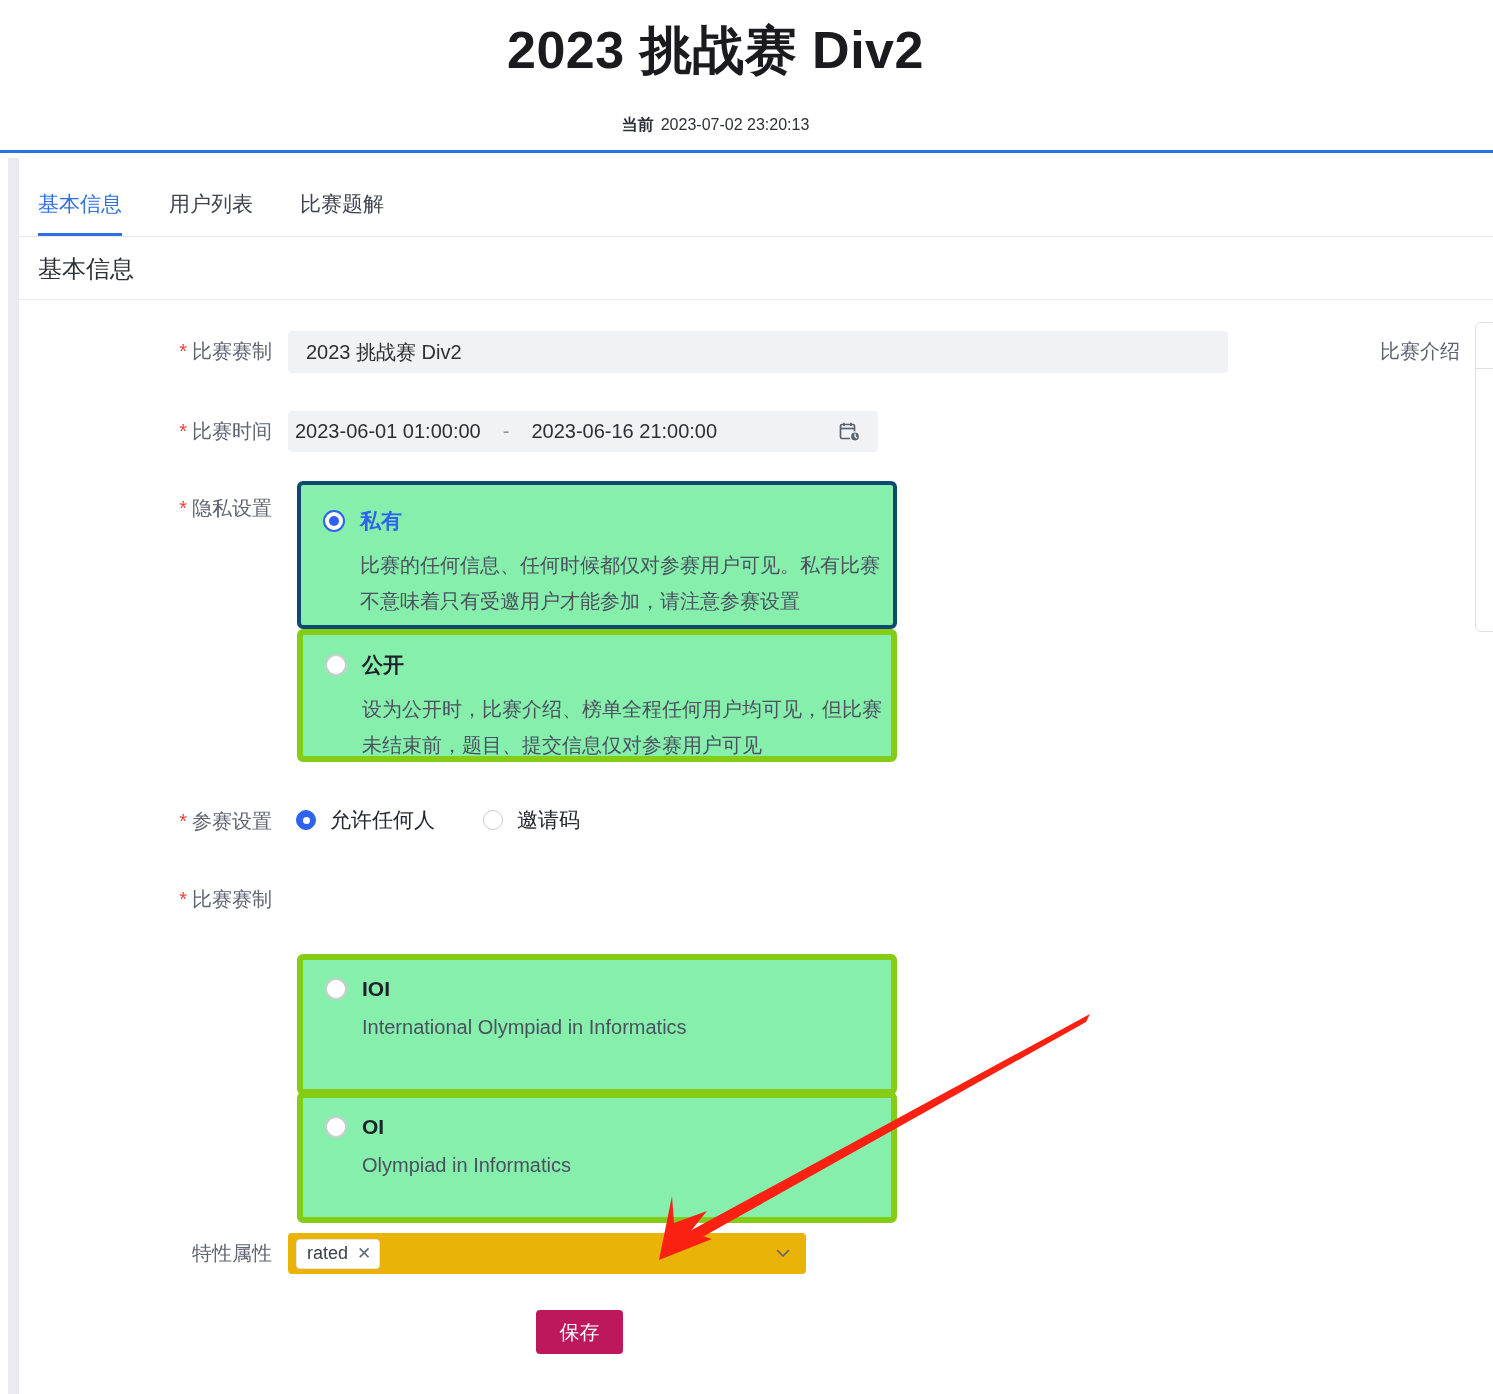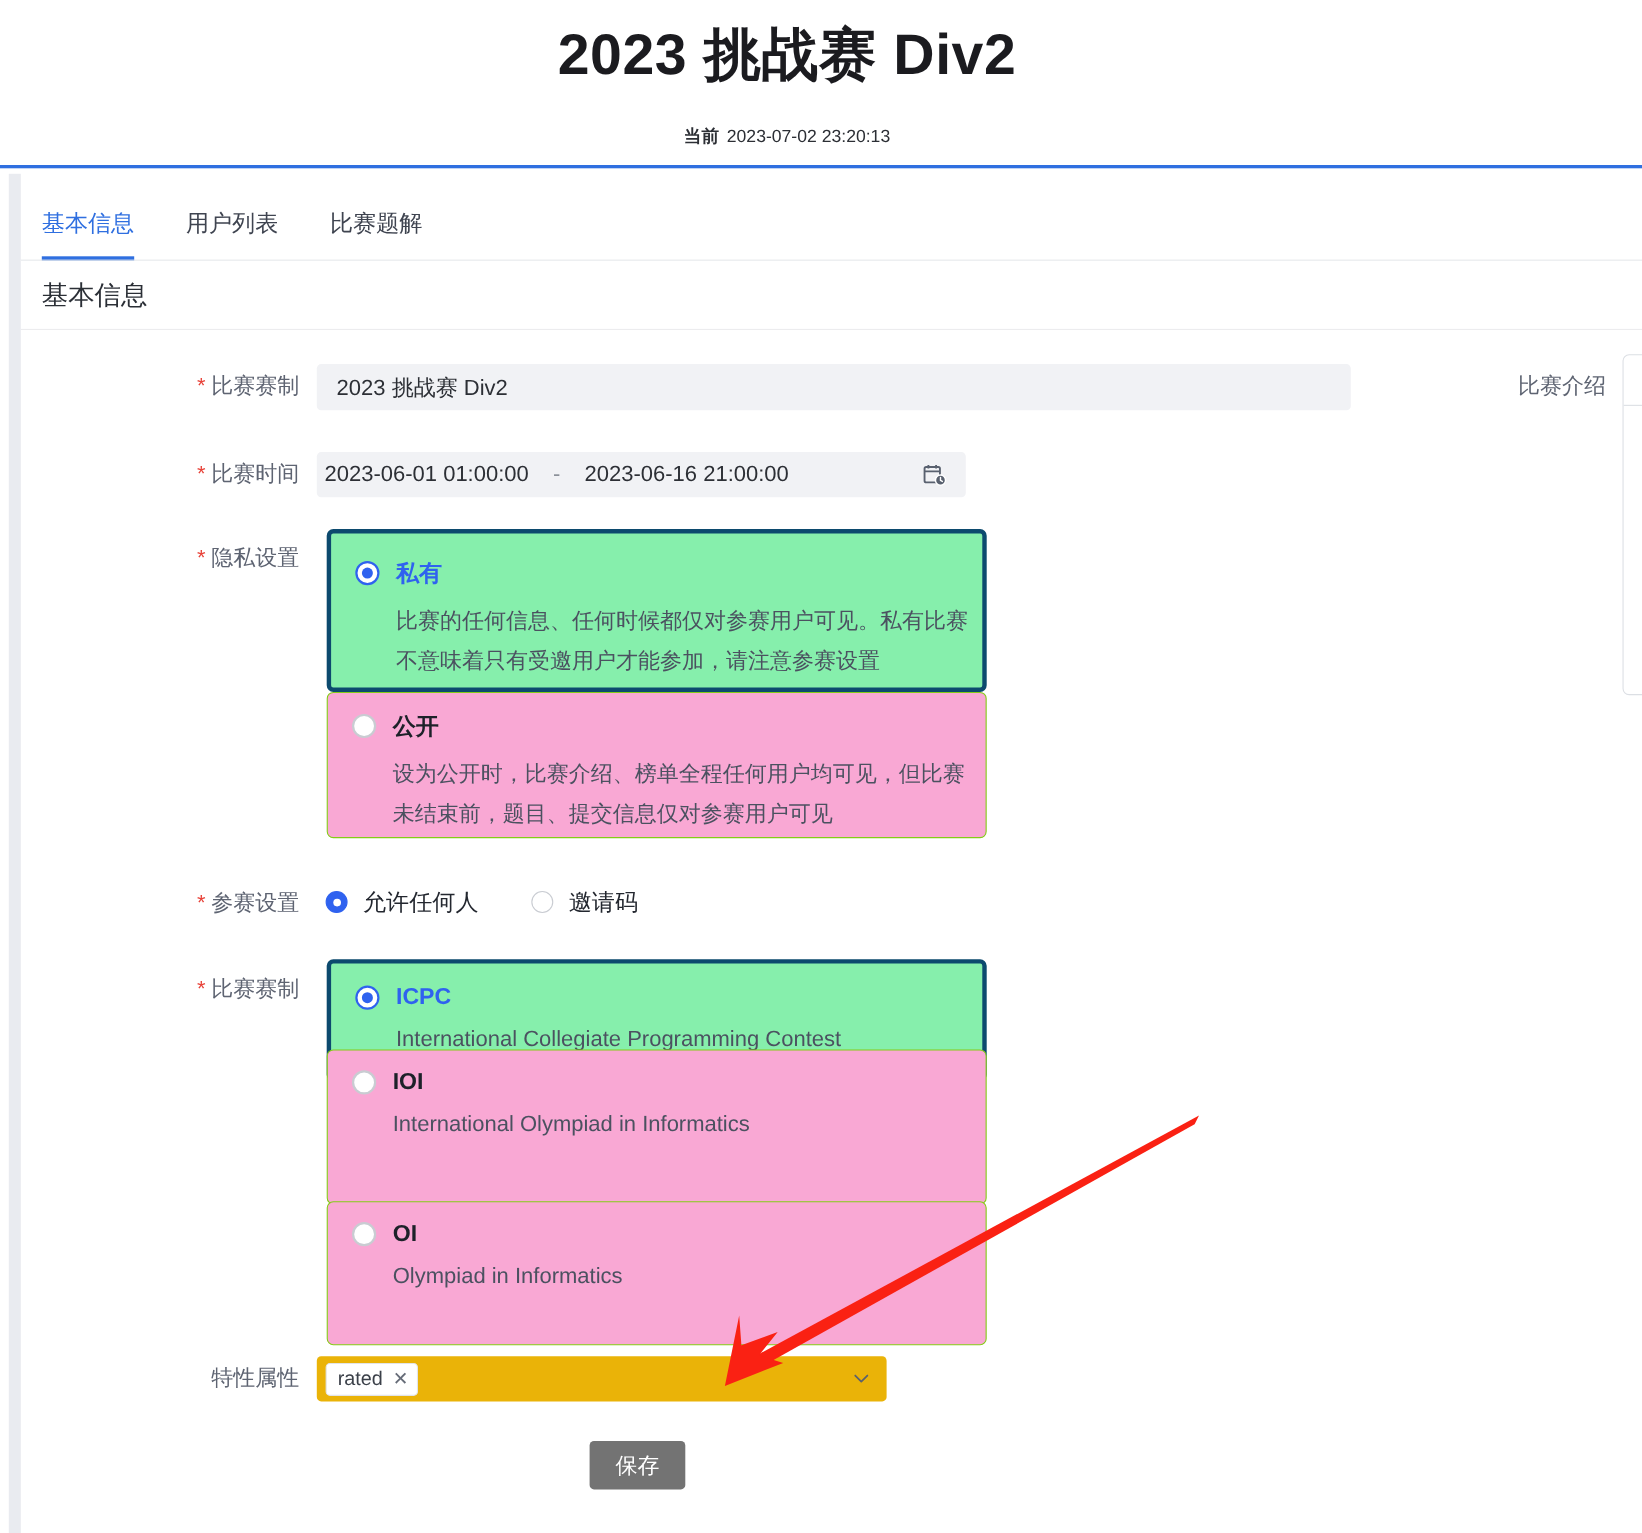--- a/index.html
+++ b/index.html
@@ -88,22 +88,22 @@
     left: 288px; top: 411px; width: 590px; height: 41px;
     padding-left: 7px; justify-content: flex-start;
   }
   .date-start { color: #2c2f35; }
   .date-sep { color: #8b9099; margin: 0 22px; }
   .date-end { color: #2c2f35; }
   .cal-icon { position: absolute; right: 16px; top: 9px; width: 24px; height: 24px; color: #59616f; }
 
   
   .radio-card {
-    position: absolute; border: 1px solid #84cc16; border-radius: 6px;
-    background: #f9a8d4;
+    position: absolute; border: 6px solid #84cc16; border-radius: 6px;
+    background: #86efac;
   }
   .radio-card.selected { border: 4px solid #0c4a6e; background: #86efac; }
   .rc-head { display: flex; align-items: center; }
   .rc-title {
     font-size: 21px; font-weight: bold; color: #1d2129; white-space: nowrap;
   }
   .radio-card.selected .rc-title { color: #2f62ef; }
   .rc-desc {
     font-size: 20px; color: #4b5160; line-height: 36px;
   }
@@ -151,21 +151,21 @@
     padding: 0 8px 0 10px; font-size: 18px; color: #3b4049;
   }
   .tag .tag-x { margin-left: 9px; font-size: 17px; color: #666c78; cursor: pointer; }
   .select-caret {
     position: absolute; right: 14px; top: 11px; width: 18px; height: 18px; color: #5b616d;
   }
 
   
   .save-btn {
     position: absolute; left: 536px; top: 1310px; width: 87px; height: 44px;
-    background: #737373; color: #fff; border: none; border-radius: 4px;
+    background: #be185d; color: #fff; border: none; border-radius: 4px;
     font-size: 20px; font-family: inherit; cursor: pointer;
     display: flex; align-items: center; justify-content: center;
   }
 
   
   .intro-label {
     position: absolute; left: 1360px; top: 336px; width: 100px;
     text-align: right; font-size: 20px; color: #5e6472; line-height: 30px;
   }
   .intro-editor {
@@ -274,27 +274,20 @@
       <span class="inline-radio">
         <span class="radio-dot"></span>
         <span class="lbl">邀请码</span>
       </span>
     </div>
 
     <div class="field-label" style="left:152px; top:884px;">
       <span class="req">*</span><span>比赛赛制</span>
     </div>
 
-    <div class="radio-card selected" style="left:297px; top:872px; width:600px; height:111px; padding:19px 24px 0 22px;">
-      <div class="rc-head">
-        <span class="radio-ring on"></span>
-        <span class="rc-title" style="margin-left:15px;">ICPC</span>
-      </div>
-      <div class="rc-desc" style="margin-top:8px; margin-left:37px;">International Collegiate Programming Contest</div>
-    </div>
 
     <div class="radio-card" style="left:297px; top:954px; width:600px; height:141px; padding:17px 24px 0 22px;">
       <div class="rc-head">
         <span class="radio-ring"></span>
         <span class="rc-title" style="margin-left:15px;">IOI</span>
       </div>
       <div class="rc-desc" style="margin-top:8px; margin-left:37px;">International Olympiad in Informatics</div>
     </div>
 
     <div class="radio-card" style="left:297px; top:1092px; width:600px; height:131px; padding:17px 24px 0 22px;">

